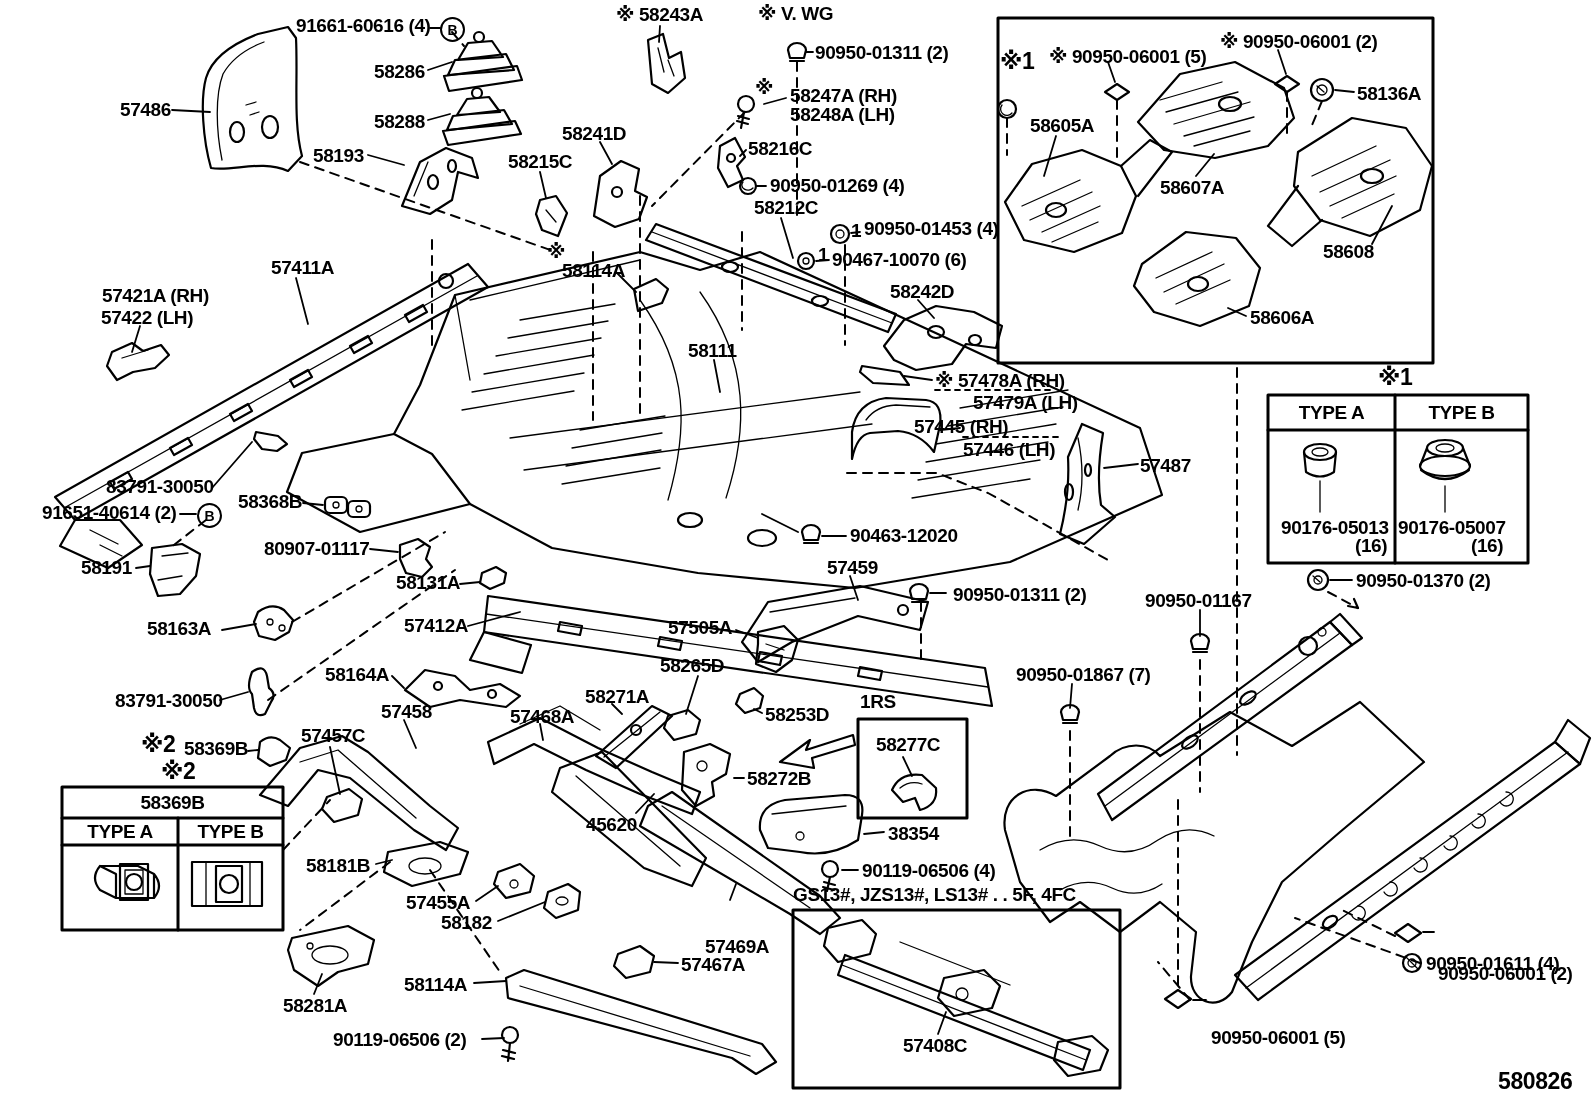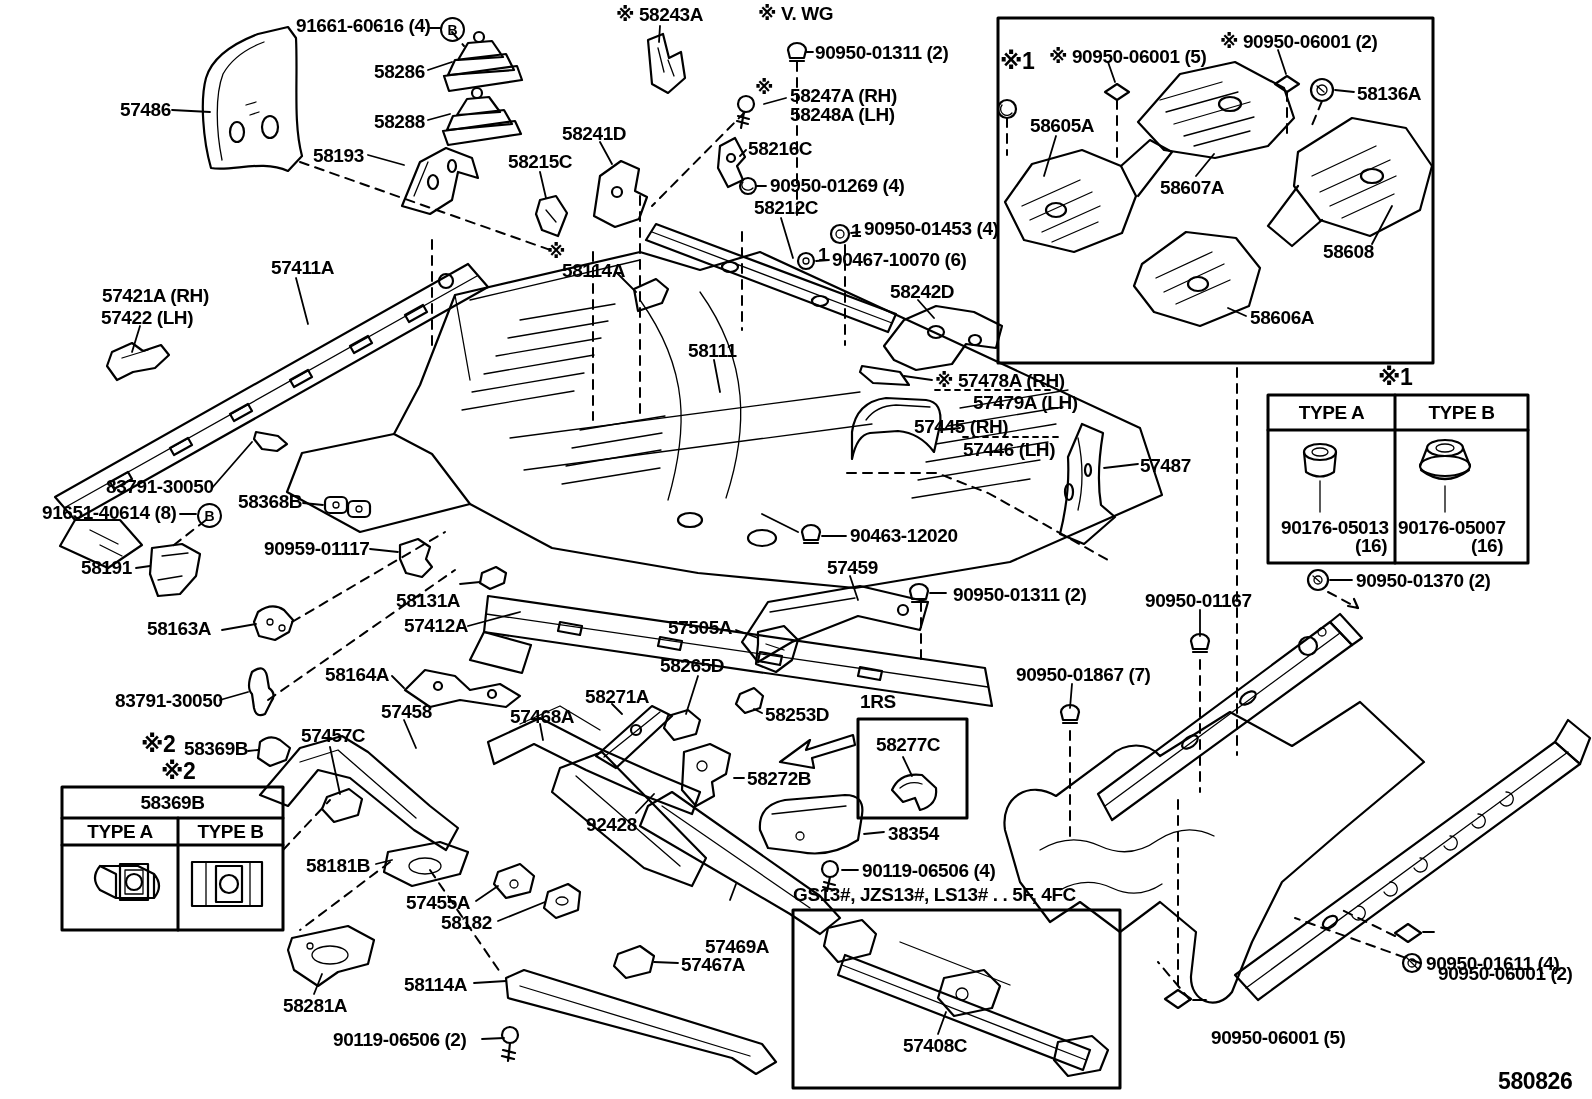--- a/index.html
+++ b/index.html
@@ -476,27 +476,27 @@
 <div class="lbl" style="left:935px;top:371px">※ 57478A (RH)</div>
 <div class="lbl" style="left:973px;top:393px">57479A (LH)</div>
 <div class="lbl" style="left:914px;top:417px">57445 (RH)</div>
 <div class="lbl" style="left:963px;top:440px">57446 (LH)</div>
 <div class="lbl" style="left:1140px;top:456px">57487</div>
 <div class="lbl" style="left:271px;top:258px">57411A</div>
 <div class="lbl" style="left:102px;top:286px">57421A (RH)</div>
 <div class="lbl" style="left:101px;top:308px">57422   (LH)</div>
 <div class="lbl" style="left:106px;top:477px">83791-30050</div>
 <div class="lbl" style="left:238px;top:492px">58368B</div>
-<div class="lbl" style="left:42px;top:503px">91651-40614 (8)</div>
+<div class="lbl" style="left:42px;top:503px">91651-40614 (2)</div>
 <div class="cb" style="left:197px;top:503px">
       <span>B</span>
     </div>
 <div class="lbl" style="left:81px;top:558px">58191</div>
-<div class="lbl" style="left:264px;top:539px">90959-01117</div>
-<div class="lbl" style="left:396px;top:591px">58131A</div>
+<div class="lbl" style="left:264px;top:539px">80907-01117</div>
+<div class="lbl" style="left:396px;top:573px">58131A</div>
 <div class="lbl" style="left:147px;top:619px">58163A</div>
 <div class="lbl" style="left:404px;top:616px">57412A</div>
 <div class="lbl" style="left:850px;top:526px">90463-12020</div>
 <div class="lbl" style="left:827px;top:558px">57459</div>
 <div class="lbl" style="left:953px;top:585px">90950-01311 (2)</div>
 <div class="lbl" style="left:668px;top:618px">57505A</div>
 <div class="lbl" style="left:660px;top:656px">58265D</div>
 <div class="lbl" style="left:325px;top:665px">58164A</div>
 <div class="lbl" style="left:115px;top:691px">83791-30050</div>
 <div class="lbl" style="left:381px;top:702px">57458</div>
@@ -506,21 +506,21 @@
 <div class="lbl big" style="left:141px;top:733px">※2</div>
 <div class="lbl" style="left:184px;top:739px">58369B</div>
 <div class="lbl big" style="left:161px;top:760px">※2</div>
 <div class="lbl ctr" style="left:62px;top:793px;width:221px">58369B</div>
 <div class="lbl ctr" style="left:62px;top:822px;width:116px">TYPE A</div>
 <div class="lbl ctr" style="left:178px;top:822px;width:105px">TYPE B</div>
 <div class="lbl" style="left:765px;top:705px">58253D</div>
 <div class="lbl" style="left:860px;top:692px">1RS</div>
 <div class="lbl" style="left:876px;top:735px">58277C</div>
 <div class="lbl" style="left:747px;top:769px">58272B</div>
-<div class="lbl" style="left:586px;top:815px">92428</div>
+<div class="lbl" style="left:586px;top:815px">45620</div>
 <div class="lbl" style="left:888px;top:824px">38354</div>
 <div class="lbl" style="left:306px;top:856px">58181B</div>
 <div class="lbl" style="left:862px;top:861px">90119-06506 (4)</div>
 <div class="lbl" style="left:793px;top:885px">GS13#, JZS13#, LS13# . . 5F, 4FC</div>
 <div class="lbl" style="left:406px;top:893px">57455A</div>
 <div class="lbl" style="left:441px;top:913px">58182</div>
 <div class="lbl" style="left:705px;top:937px">57469A</div>
 <div class="lbl" style="left:681px;top:955px">57467A</div>
 <div class="lbl" style="left:404px;top:975px">58114A</div>
 <div class="lbl" style="left:283px;top:996px">58281A</div>

